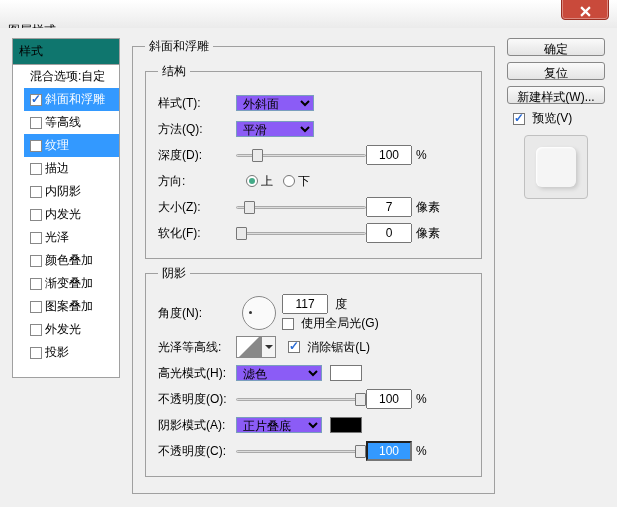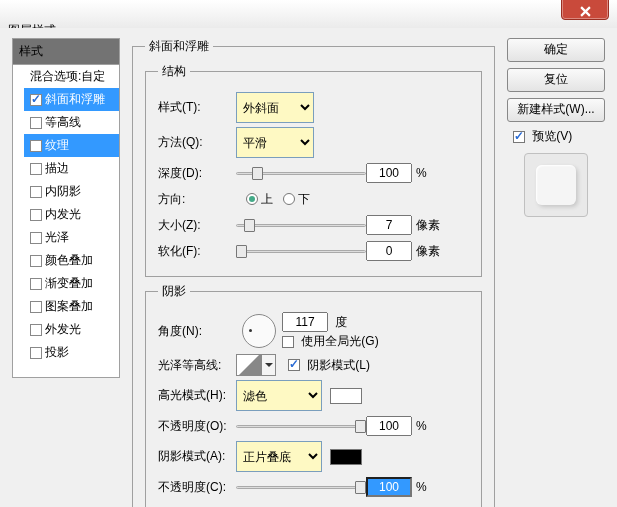--- a/index.html
+++ b/index.html
@@ -2,54 +2,54 @@
 <html><head>
 <meta charset="utf-8">
 <style>
 * { box-sizing: border-box; font-family: "Microsoft YaHei", SimSun, sans-serif; font-size: 12px; }
 body { margin: 0; background: #fff; width: 617px; height: 507px; overflow: hidden; position: relative; }
 .titlebar { height: 28px; background: linear-gradient(#fff, #e8e8e8); border-bottom: 1px solid #c0c0c0; padding: 16px 8px; line-height: 28px; position: relative; }
 .closebtn { position: absolute; right: 8px; top: -2px; width: 48px; height: 22px; background: #c94a3b; border: 1px solid #9a2f22; border-radius: 0 0 4px 4px; box-shadow: inset 0 0 0 1px rgba(255,255,255,.35); text-align: center; }
 .closebtn svg { width: 11px; height: 11px; margin-top: 4px; }
 .dlg { position: absolute; left: 0; top: 28px; right: 0; bottom: 0; background: #f0f0f0; padding: 10px 12px; }
 .sidebar { width: 108px; float: left; border: 1px solid #a0a0a0; background: #fff; min-height: 340px; }
-.sidebar-title { padding: 4px 6px; border-bottom: 1px solid #a0a0a0; background: #737373; }
+.sidebar-title { padding: 4px 6px; border-bottom: 1px solid #a0a0a0; background: #0f766e; }
 .sidebar li { list-style: none; padding: 3px 4px 3px 6px; display: flex; align-items: center; gap: 3px; cursor: default; margin-left: 11px; }
 .sidebar ul { margin: 0; padding: 0; }
 .sidebar li.sel { background: #3399ff; color: #fff; }
 .sidebar li .cb { width: 12px; height: 12px; border: 1px solid #888; display: inline-block; background: #fff; position: relative; flex-shrink: 0; }
 .sidebar li .cb.checked::after { content: "✓"; position: absolute; left: 0; top: -3px; color: #2a6bd4; font-size: 12px; font-weight: bold; }
 .sidebar li.indent { }
 .main { margin-left: 120px; margin-right: 110px; }
 fieldset { border: 1px solid #a0a0a0; padding: 8px 12px 10px; margin: 0 0 6px 0; }
 legend { padding: 0 4px; }
 .row { display: flex; align-items: center; margin: 4px 0; min-height: 22px; }
 .row .lbl { width: 72px; text-align: left; margin-right: 6px; }
-select, input[type=text] { height: 31px; border: 1px solid #7a9ebd; background: #fef9c3; padding: 0 2px; }
+select, input[type=text] { height: 16px; border: 1px solid #7a9ebd; background: #8b5cf6; padding: 0 2px; }
 select { width: 78px; }
 .select80 { width: 86px; }
 .num { width: 46px; text-align: center; }
 .unit { margin-left: 4px; }
 .slider { display: inline-block; position: relative; width: 130px; height: 14px; vertical-align: middle; }
 .slider .track { position: absolute; top: 6px; left: 0; right: 0; height: 3px; background: #ddd; border: 1px solid #aaa; border-radius: 2px; }
 .slider .thumb { position: absolute; top: 1px; width: 11px; height: 13px; background: #eaeaea; border: 1px solid #777; border-radius: 1px; }
 .radio { width: 12px; height: 12px; border: 1px solid #777; border-radius: 50%; display: inline-block; margin: 0 3px 0 10px; position: relative; vertical-align: middle; background: #fff; }
 .radio.sel::after { content: ""; position: absolute; left: 2px; top: 2px; width: 6px; height: 6px; border-radius: 50%; background: #4a8; }
 .cbx { width: 12px; height: 12px; border: 1px solid #777; display: inline-block; margin-right: 4px; position: relative; vertical-align: middle; background: #fff; }
 .cbx.checked::after { content: "✓"; position: absolute; left: 0; top: -3px; color: #2a6bd4; font-size: 12px; font-weight: bold; }
 .anglewheel { width: 34px; height: 34px; border: 1px solid #888; border-radius: 50%; position: relative; background: #fafafa; display: inline-block; margin: 0 6px; }
 .anglewheel .dot { position: absolute; left: 6px; top: 14px; width: 3px; height: 3px; background: #333; border-radius: 50%; }
 .contour { width: 26px; height: 22px; border: 1px solid #888; background: linear-gradient(135deg, #fff 49%, #888 51%); display: inline-block; vertical-align: middle; }
 .droparrow { width: 14px; height: 22px; border: 1px solid #888; border-left: none; display: inline-block; vertical-align: middle; background: #f4f4f4; position: relative; }
 .droparrow::after { content: ""; position: absolute; left: 3px; top: 8px; border: 4px solid transparent; border-top-color: #333; }
 .swatch { width: 32px; height: 16px; border: 1px solid #777; display: inline-block; vertical-align: middle; margin-left: 8px; }
 .white { background: #fff; }
 .black { background: #000; }
 .rightpane { position: absolute; right: 12px; top: 10px; width: 98px; }
-.btn { display: block; width: 100%; height: 24px; margin-bottom: 6px; background: linear-gradient(#fafafa, #e4e4e4); border: 1px solid #888; border-radius: 3px; text-align: center; line-height: 20px; cursor: default; }
+.btn { display: block; width: 100%; height: 18px; margin-bottom: 6px; background: linear-gradient(#fafafa, #e4e4e4); border: 1px solid #888; border-radius: 3px; text-align: center; line-height: 20px; cursor: default; }
 .preview-box { width: 64px; height: 64px; margin: 8px auto; background: #e9e9e9; border: 1px solid #c0c0c0; border-radius: 4px; display: flex; align-items: center; justify-content: center; }
 .preview-inner { width: 40px; height: 40px; background: #f5f5f5; border-radius: 6px; box-shadow: inset 1px 1px 2px #fff, 2px 2px 4px rgba(0,0,0,.15); }
 .numsel { background: #3399ff; color: #fff; }
 </style>
 </head>
 <body>
 
 <div class="titlebar">
   <span>图层样式</span>
   <div class="closebtn">
@@ -198,21 +198,21 @@
               <span class="cbx"></span>
               <span>使用全局光(G)</span>
             </div>
           </span>
         </div>
         <div class="row">
           <span class="lbl">光泽等高线:</span>
           <span class="contour"></span>
             <span class="droparrow"></span>
           <span style="margin-left:12px"><span class="cbx checked"></span>
-          <span>阴影模式(L)</span></span>
+          <span>消除锯齿(L)</span></span>
         </div>
         <div class="row">
           <span class="lbl">高光模式(H):</span>
           <select class="select80"><option>滤色</option></select>
           <span class="swatch white"></span>
         </div>
         <div class="row">
           <span class="lbl">不透明度(O):</span>
           <span class="slider">
               <span class="track"></span>

